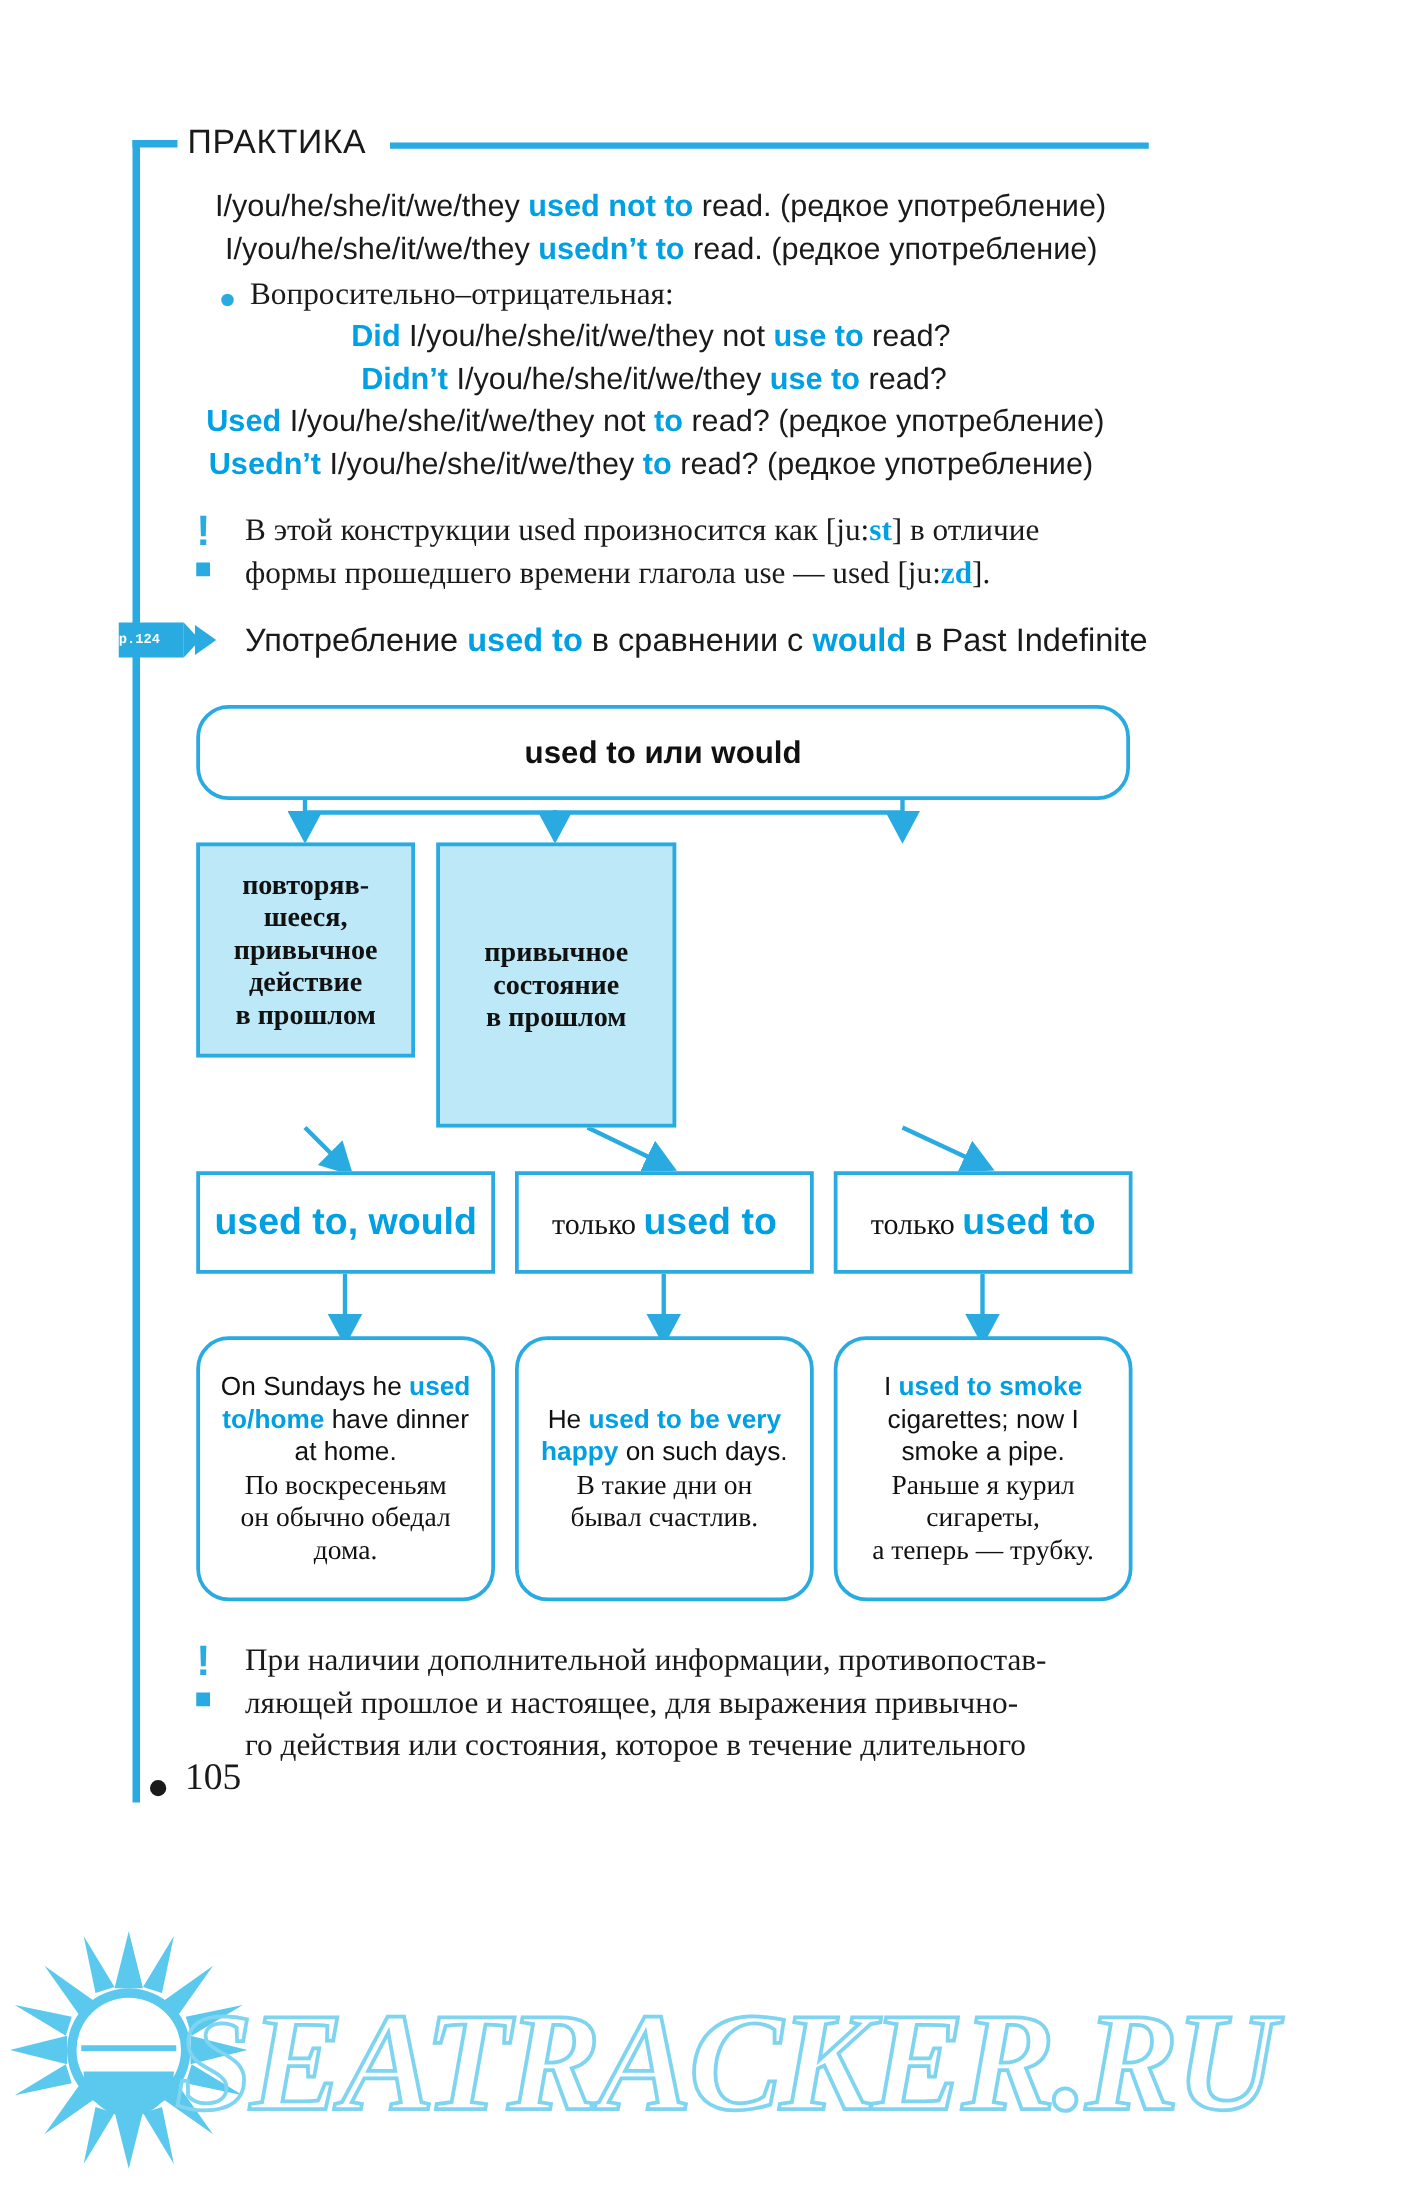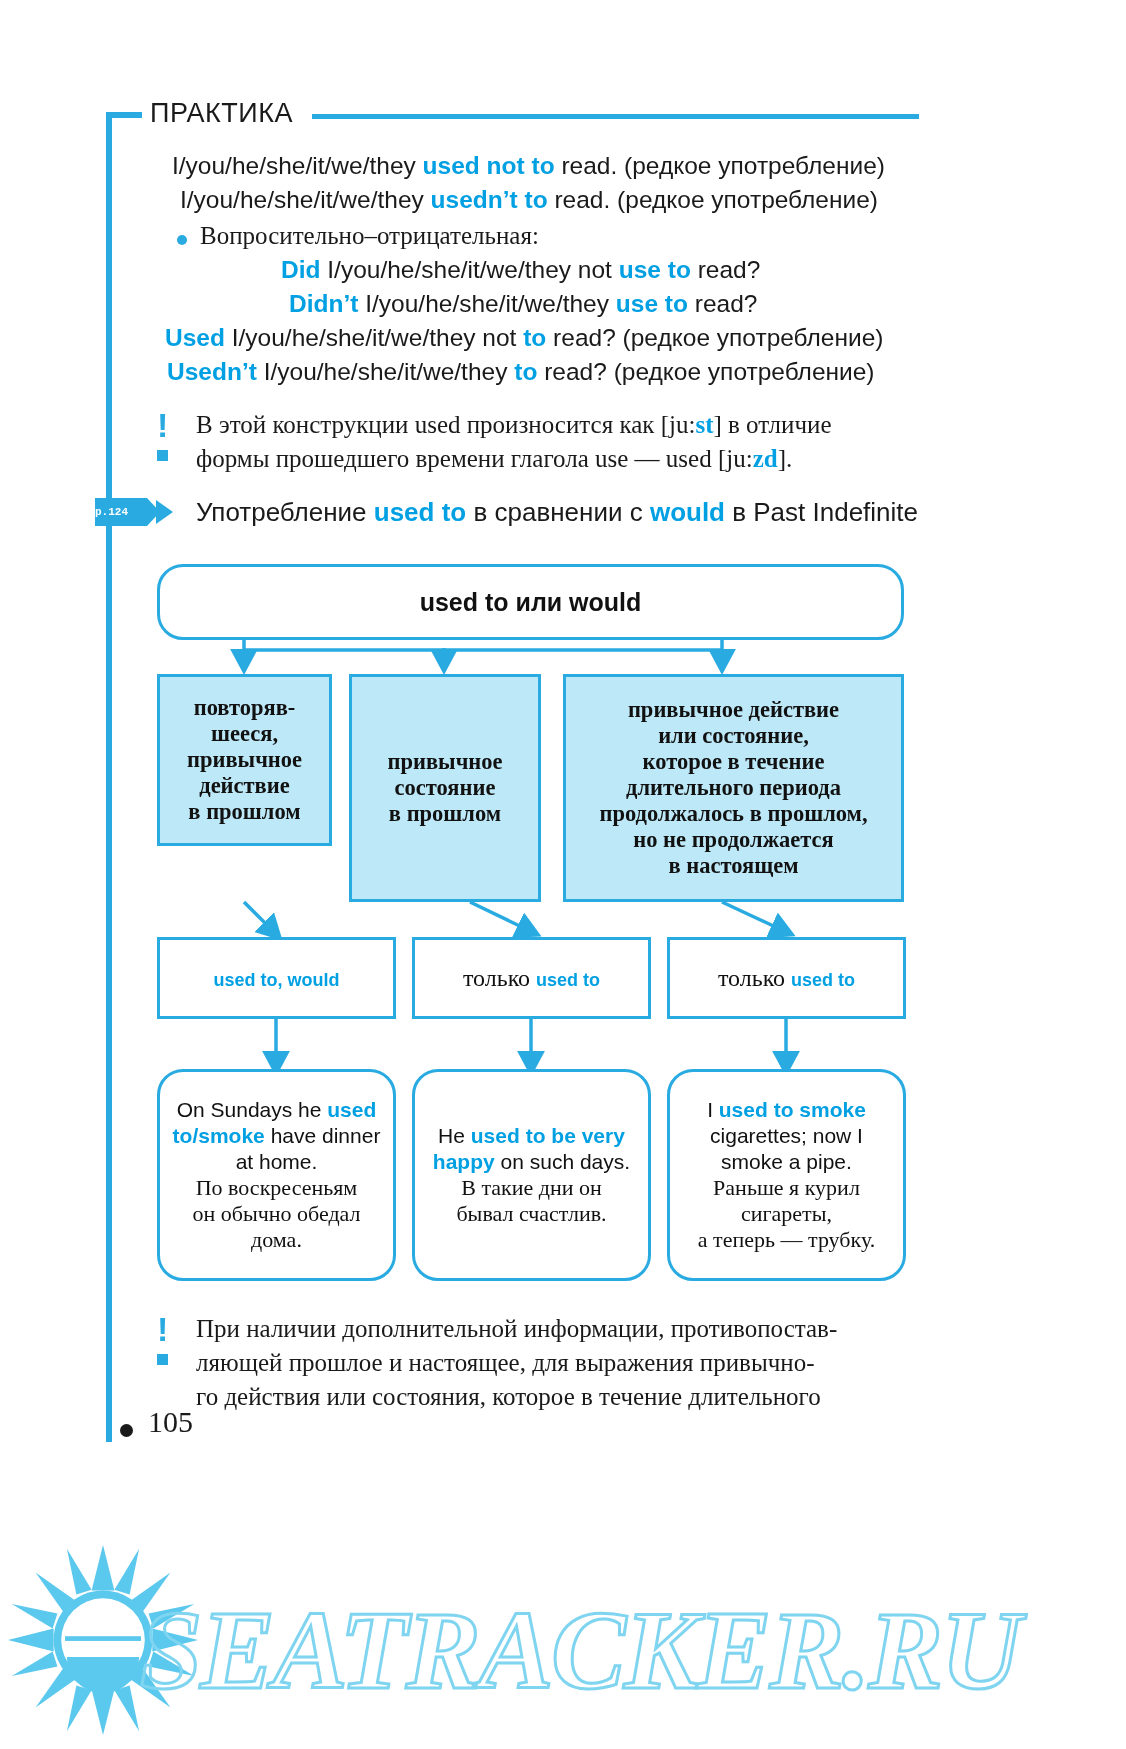--- a/index.html
+++ b/index.html
@@ -92,21 +92,21 @@
   .t-top{
     font-family:"Liberation Sans",sans-serif;font-weight:bold;font-size:25px;color:#111;
   }
   .t-fill{
     font-family:"Liberation Serif",serif;font-weight:bold;font-size:22.5px;color:#111;
     line-height:26px;padding:4px 6px;
   }
   .t-mid{
     font-family:"Liberation Serif",serif;font-size:24px;color:#111;
   }
-  .t-mid b{color:#00A0E3;font-family:"Liberation Sans",sans-serif;font-size:18px;}
+  .t-mid b{color:#00A0E3;font-family:"Liberation Sans",sans-serif;font-size:30px;}
   .t-ex{
     font-family:"Liberation Sans",sans-serif;font-size:21px;color:#111;line-height:26px;
     padding:6px 8px;
   }
   .t-ex .ru{font-family:"Liberation Serif",serif;font-size:22px;}
   .t-ex b{color:#00A0E3;}
 
   
   .wm{
     position:absolute;left:0;bottom:0;width:1126px;height:290px;pointer-events:none;text-align:center;
@@ -187,44 +187,35 @@
 шееся,
 привычное
 действие
 в прошлом</span>
   </div>
   <div class="dbox fill" style="left:349px;top:674px;width:192px;height:228px;">
     <span class="t-fill" style="white-space:pre-line;">привычное
 состояние
 в прошлом</span>
   </div>
-  <div class="dbox fill" style="left:563px;top:674px;width:341px;height:228px;">
-    <span class="t-fill" style="white-space:pre-line;">привычное действие
-или состояние,
-которое в течение
-длительного периода
-продолжалось в прошлом,
-но не продолжается
-в настоящем</span>
-  </div>
 
   <div class="dbox white" style="left:157px;top:937px;width:239px;height:82px;">
     <span class="t-mid"><span></span><b>used to, would</b><span></span></span>
   </div>
   <div class="dbox white" style="left:412px;top:937px;width:239px;height:82px;">
     <span class="t-mid"><span>только </span><b>used to</b><span></span></span>
   </div>
   <div class="dbox white" style="left:667px;top:937px;width:239px;height:82px;">
     <span class="t-mid"><span>только </span><b>used to</b><span></span></span>
   </div>
 
   <div class="dbox round" style="left:157px;top:1069px;width:239px;height:212px;">
     <div class="t-ex">
       <div><span>On Sundays he </span><b>used</b></div>
-      <div><b>to/smoke</b><span> have dinner</span></div>
+      <div><b>to/home</b><span> have dinner</span></div>
       <div>at home.</div>
       <div class="ru">По воскресеньям</div>
       <div class="ru">он обычно обедал</div>
       <div class="ru">дома.</div>
     </div>
   </div>
 
   <div class="dbox round" style="left:667px;top:1069px;width:239px;height:212px;">
     <div class="t-ex">
       <div><span>I </span><b>used to smoke</b></div>

